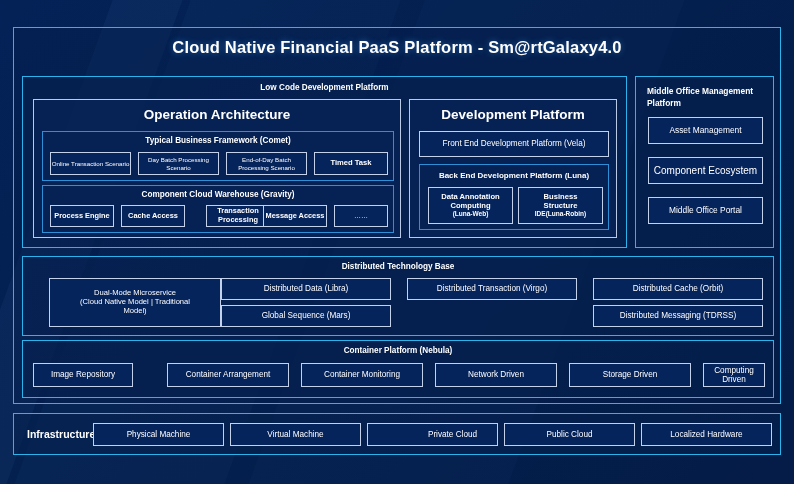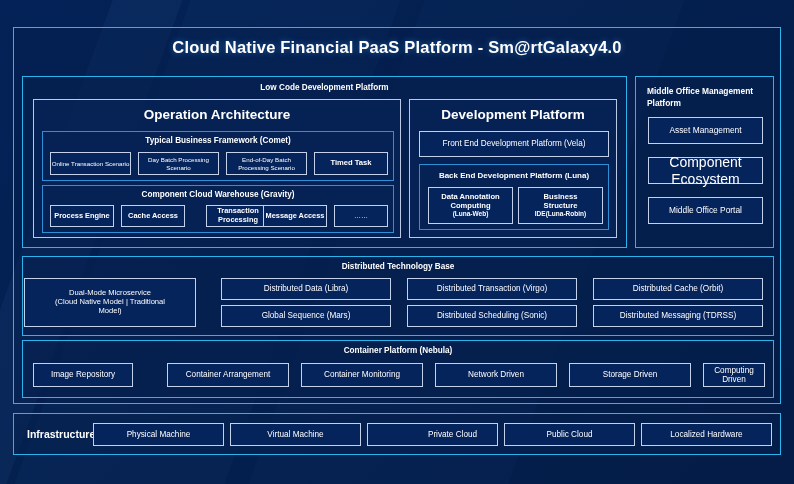--- a/index.html
+++ b/index.html
@@ -191,39 +191,38 @@
           <span>Structure</span>
           <span class="sub">IDE(Luna-Robin)</span>
         </div>
       </div>
     </div>
   </div>
 
   <div class="frame-outer" style="left:621px; top:48px; width:139px; height:172px;">
     <div class="mo-title">Middle Office Management Platform</div>
     <div class="chip" style="left:12px; top:40px; width:115px; height:27px; font-size:8.4px;">Asset Management</div>
-    <div class="chip" style="left:12px; top:80px; width:115px; height:27px; font-size:14px;">Component Ecosystem</div>
+    <div class="chip" style="left:12px; top:80px; width:115px; height:27px; font-size:10px;">Component Ecosystem</div>
     <div class="chip" style="left:12px; top:120px; width:115px; height:27px; font-size:8.4px;">Middle Office Portal</div>
   </div>
 
   <div class="frame-outer" style="left:8px; top:228px; width:752px; height:80px;">
     <div class="band-title" style="top:5px; font-size:8.2px;">Distributed Technology Base</div>
 
-    <div class="chip" style="left:1px; top:21px; width:172px; height:49px; flex-direction:column; font-size:7.6px;">
+    <div class="chip" style="left:26px; top:21px; width:172px; height:49px; flex-direction:column; font-size:7.6px;">
       <span>Dual-Mode Microservice</span>
       <span>(Cloud Native Model | Traditional</span>
       <span>Model)</span>
     </div>
 
     <div class="chip" style="left:198px; top:21px; width:170px; height:22px; font-size:8.2px;">Distributed Data (Libra)</div>
     <div class="chip" style="left:384px; top:21px; width:170px; height:22px; font-size:8.2px;">Distributed Transaction (Virgo)</div>
     <div class="chip" style="left:570px; top:21px; width:170px; height:22px; font-size:8.2px;">Distributed Cache (Orbit)</div>
 
     <div class="chip" style="left:198px; top:48px; width:170px; height:22px; font-size:8.2px;">Global Sequence (Mars)</div>
-    <div class="chip" style="left:384px; top:48px; width:170px; height:22px; font-size:8.2px;">Distributed Scheduling (Sonic)</div>
     <div class="chip" style="left:570px; top:48px; width:170px; height:22px; font-size:8.2px;">Distributed Messaging (TDRSS)</div>
   </div>
 
   <div class="frame-outer" style="left:8px; top:312px; width:752px; height:58px;">
     <div class="band-title" style="top:5px; font-size:8.2px;">Container Platform (Nebula)</div>
 
     <div class="chip" style="left:10px; top:22px; width:100px; height:24px; font-size:8.2px;text-align:center;">Image Repository</div>
     <div class="chip" style="left:144px; top:22px; width:122px; height:24px; font-size:8.2px;">Container Arrangement</div>
     <div class="chip" style="left:278px; top:22px; width:122px; height:24px; font-size:8.2px;">Container Monitoring</div>
     <div class="chip" style="left:412px; top:22px; width:122px; height:24px; font-size:8.2px;">Network Driven</div>

